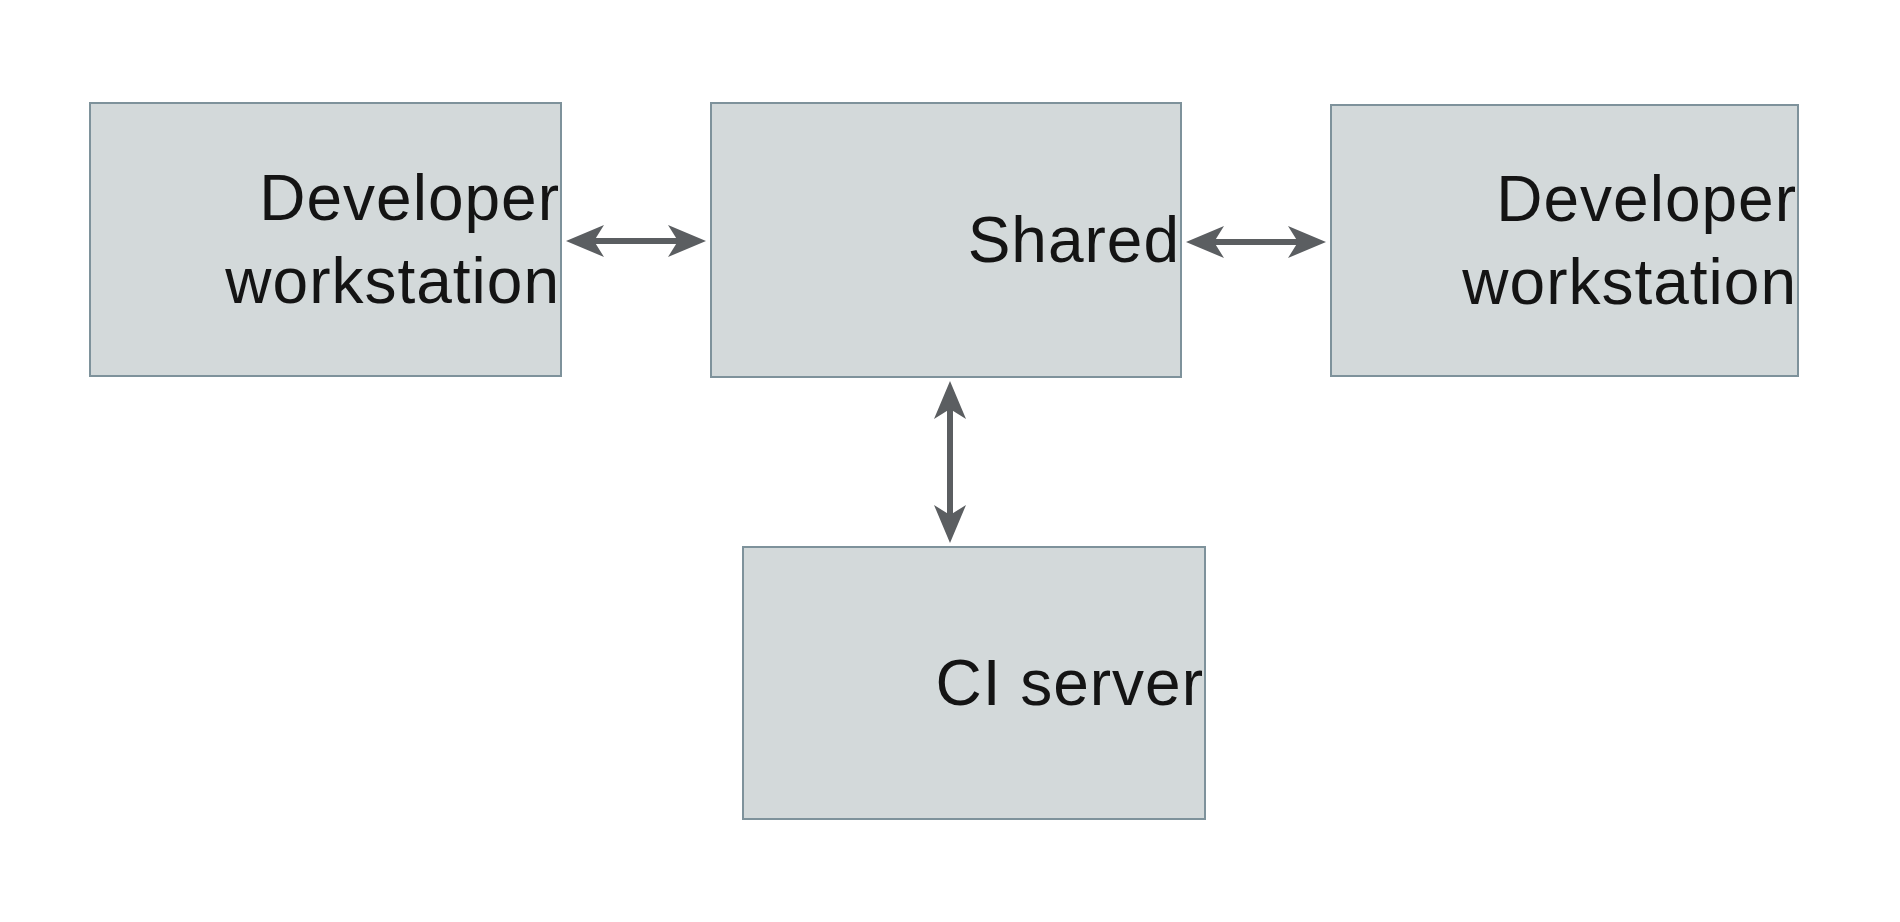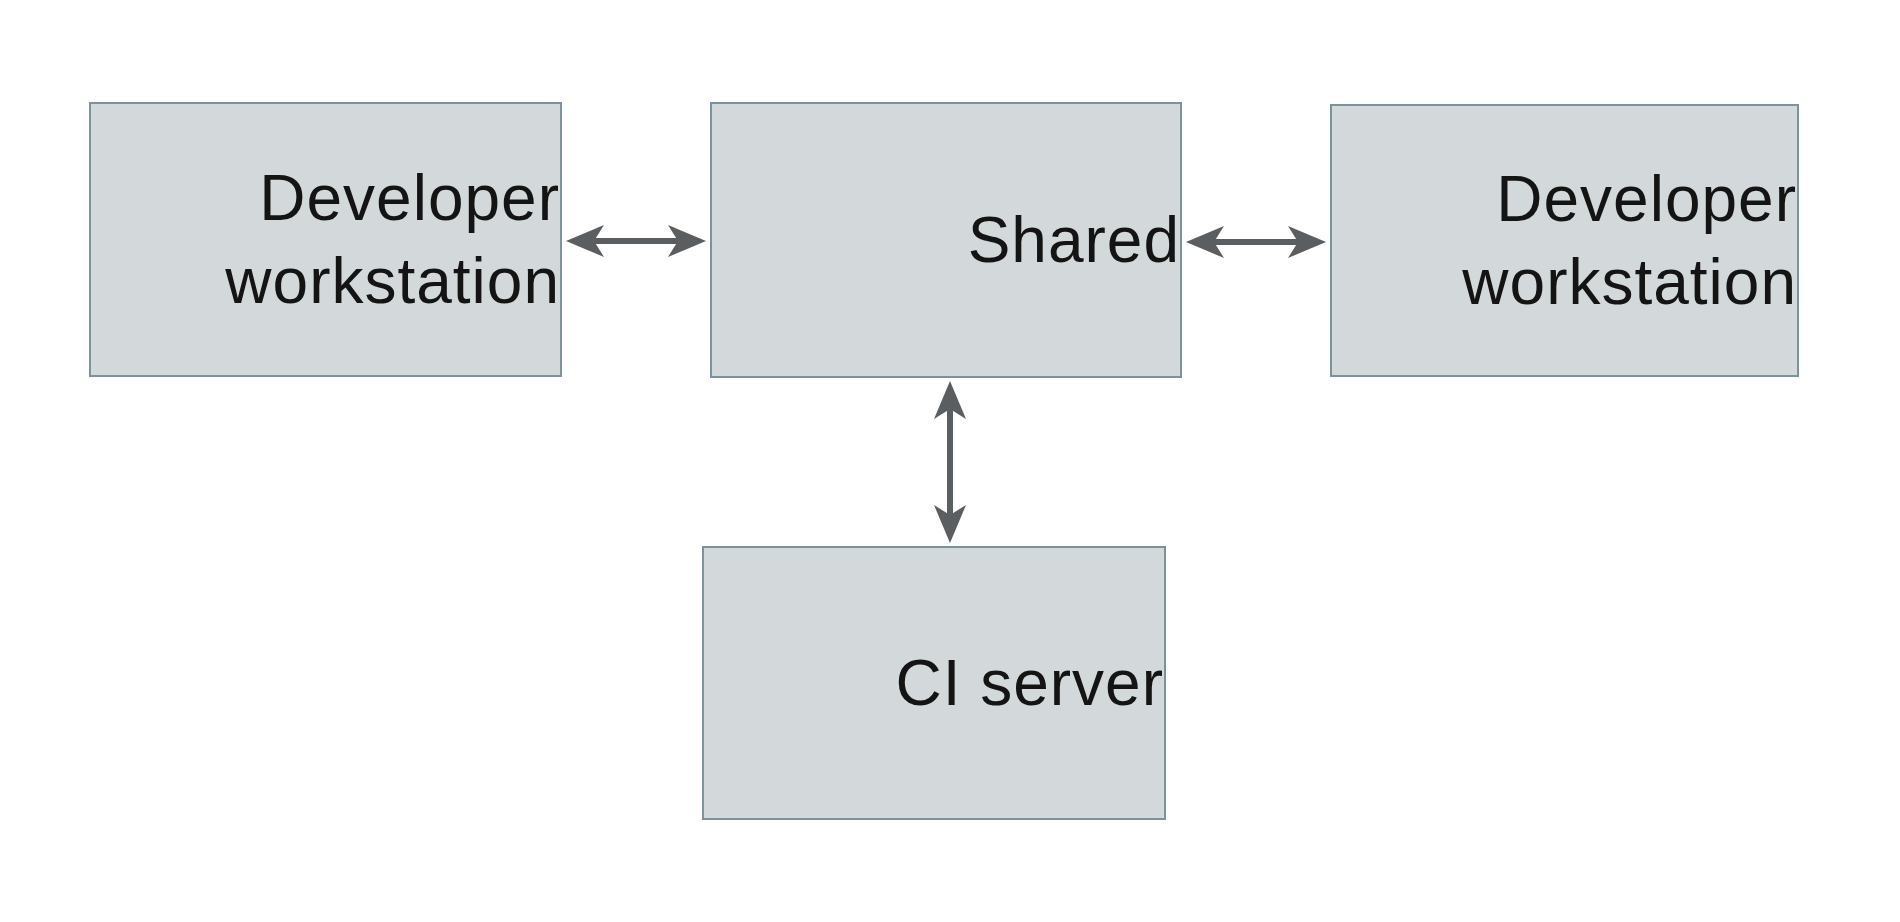--- a/index.html
+++ b/index.html
@@ -30,21 +30,21 @@
   .node .line {
     color: var(--text-color, #141414);
     font-size: 64px;
     line-height: 83px;
     letter-spacing: 1px;
     white-space: nowrap;
   }
   #node-dev-left   { left: 89px;   top: 102px; width: 473px; height: 275px; }
   #node-cache      { left: 710px;  top: 102px; width: 472px; height: 276px; }
   #node-dev-right  { left: 1330px; top: 104px; width: 469px; height: 273px; }
-  #node-ci         { left: 702px;  top: 546px; width: 464px; height: 274px; }
+  #node-ci         { left: 742px;  top: 546px; width: 464px; height: 274px; }
 
   .edge { position: absolute; }
   #edge-left     { left: 566px;  top: 221px; }
   #edge-right    { left: 1186px; top: 222px; }
   #edge-vertical { left: 930px;  top: 381px; }
 </style>
 </head>
 <body>
 
 <div class="canvas">

